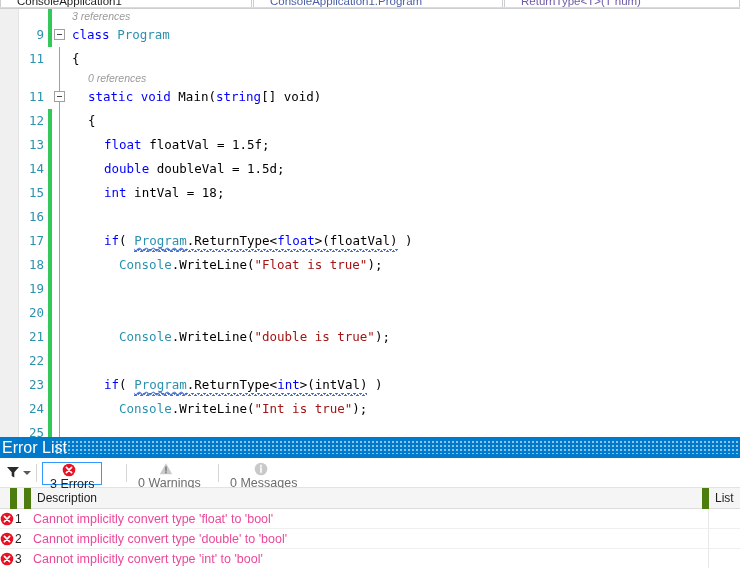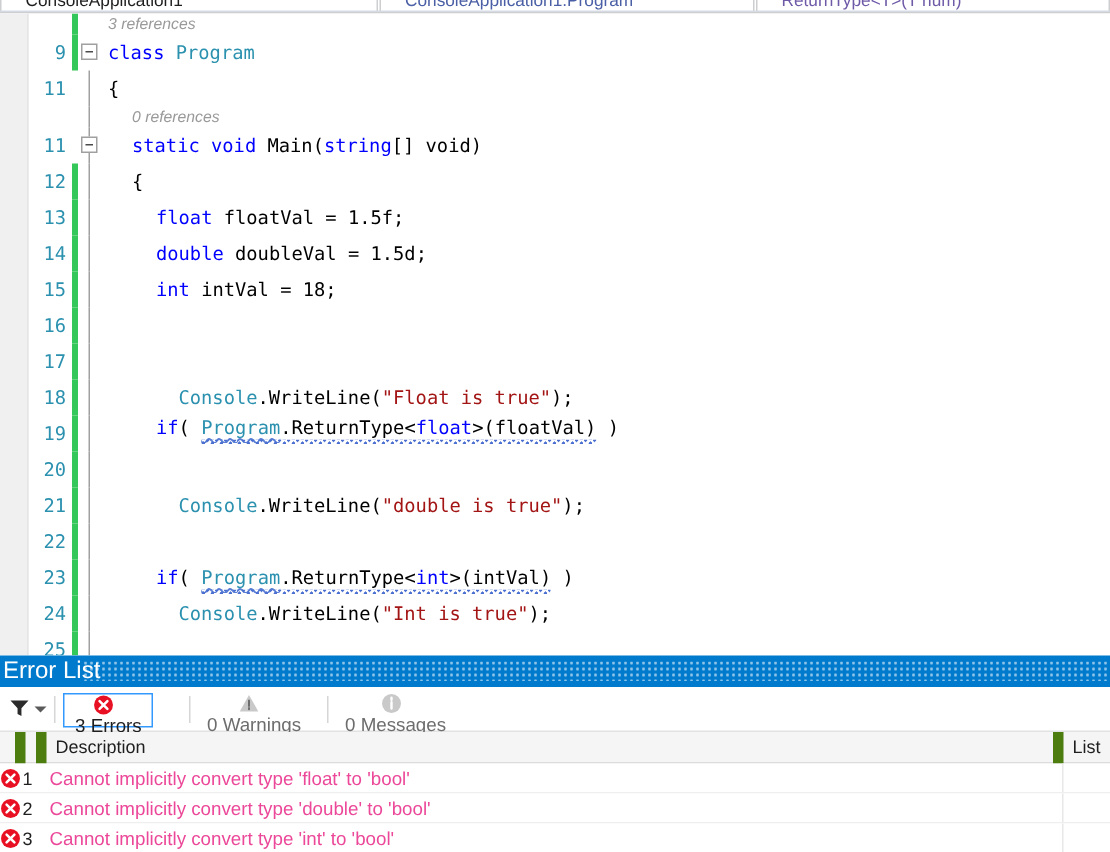--- a/index.html
+++ b/index.html
@@ -370,21 +370,21 @@
         <div class="lineno">16</div>
         <div class="changebar green"></div>
         <div class="outline-line"></div>
         <div class="code-text" style="left:104px;"></div>
       </div>
 
       <div class="code-row">
         <div class="lineno">17</div>
         <div class="changebar green"></div>
         <div class="outline-line"></div>
-        <div class="code-text" style="left:104px;margin-top:44px;"><span class="kw">if</span>( <span class="sq-err"><span class="typ sq-blue">Program</span><span class="pl">.</span><span class="idf">ReturnType</span>&lt;<span class="kw">float</span>&gt;(<span class="idf">floatVal</span>)</span> )</div>
+        <div class="code-text" style="left:104px;"><span class="kw">if</span>( <span class="sq-err"><span class="typ sq-blue">Program</span><span class="pl">.</span><span class="idf">ReturnType</span>&lt;<span class="kw">float</span>&gt;(<span class="idf">floatVal</span>)</span> )</div>
       </div>
 
       <div class="code-row">
         <div class="lineno">18</div>
         <div class="changebar green"></div>
         <div class="outline-line"></div>
         <div class="code-text" style="left:119px;"><span class="typ">Console</span>.<span class="idf">WriteLine</span>(<span class="str">"Float is true"</span>);</div>
       </div>
 
       <div class="code-row">

